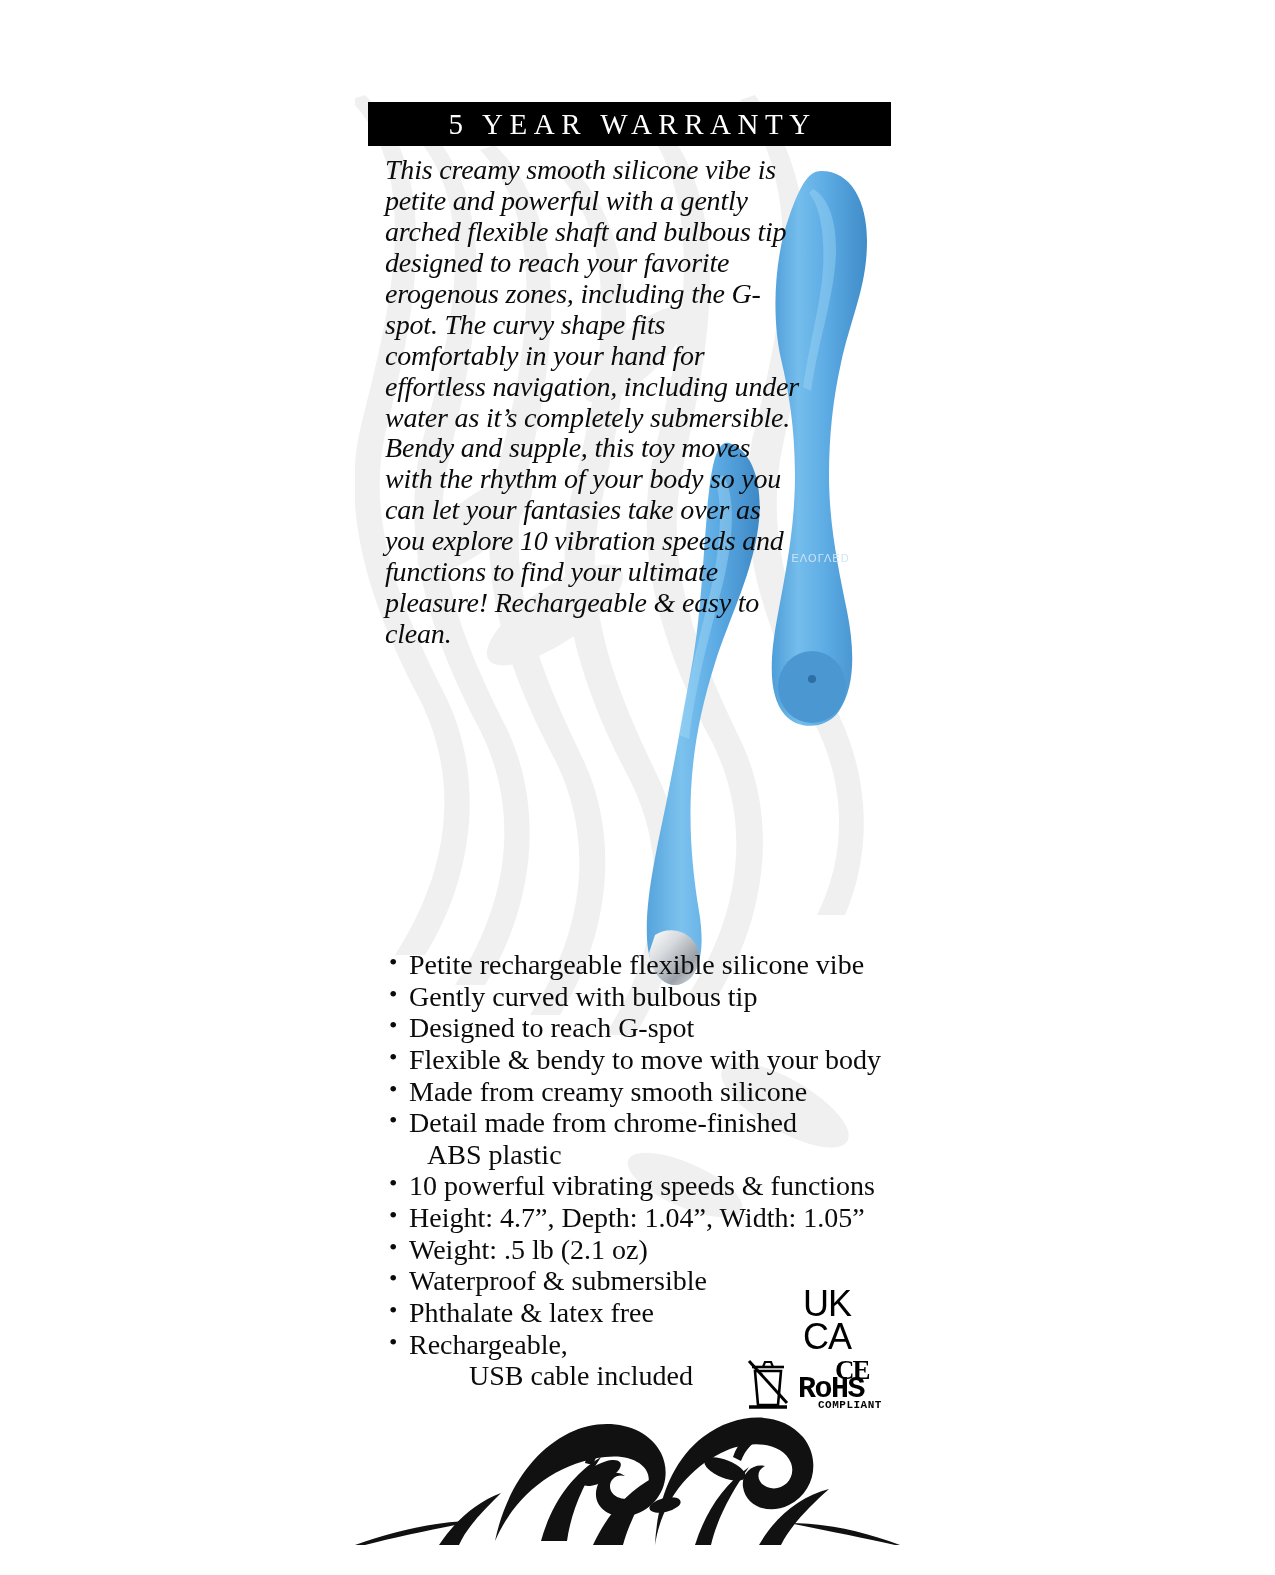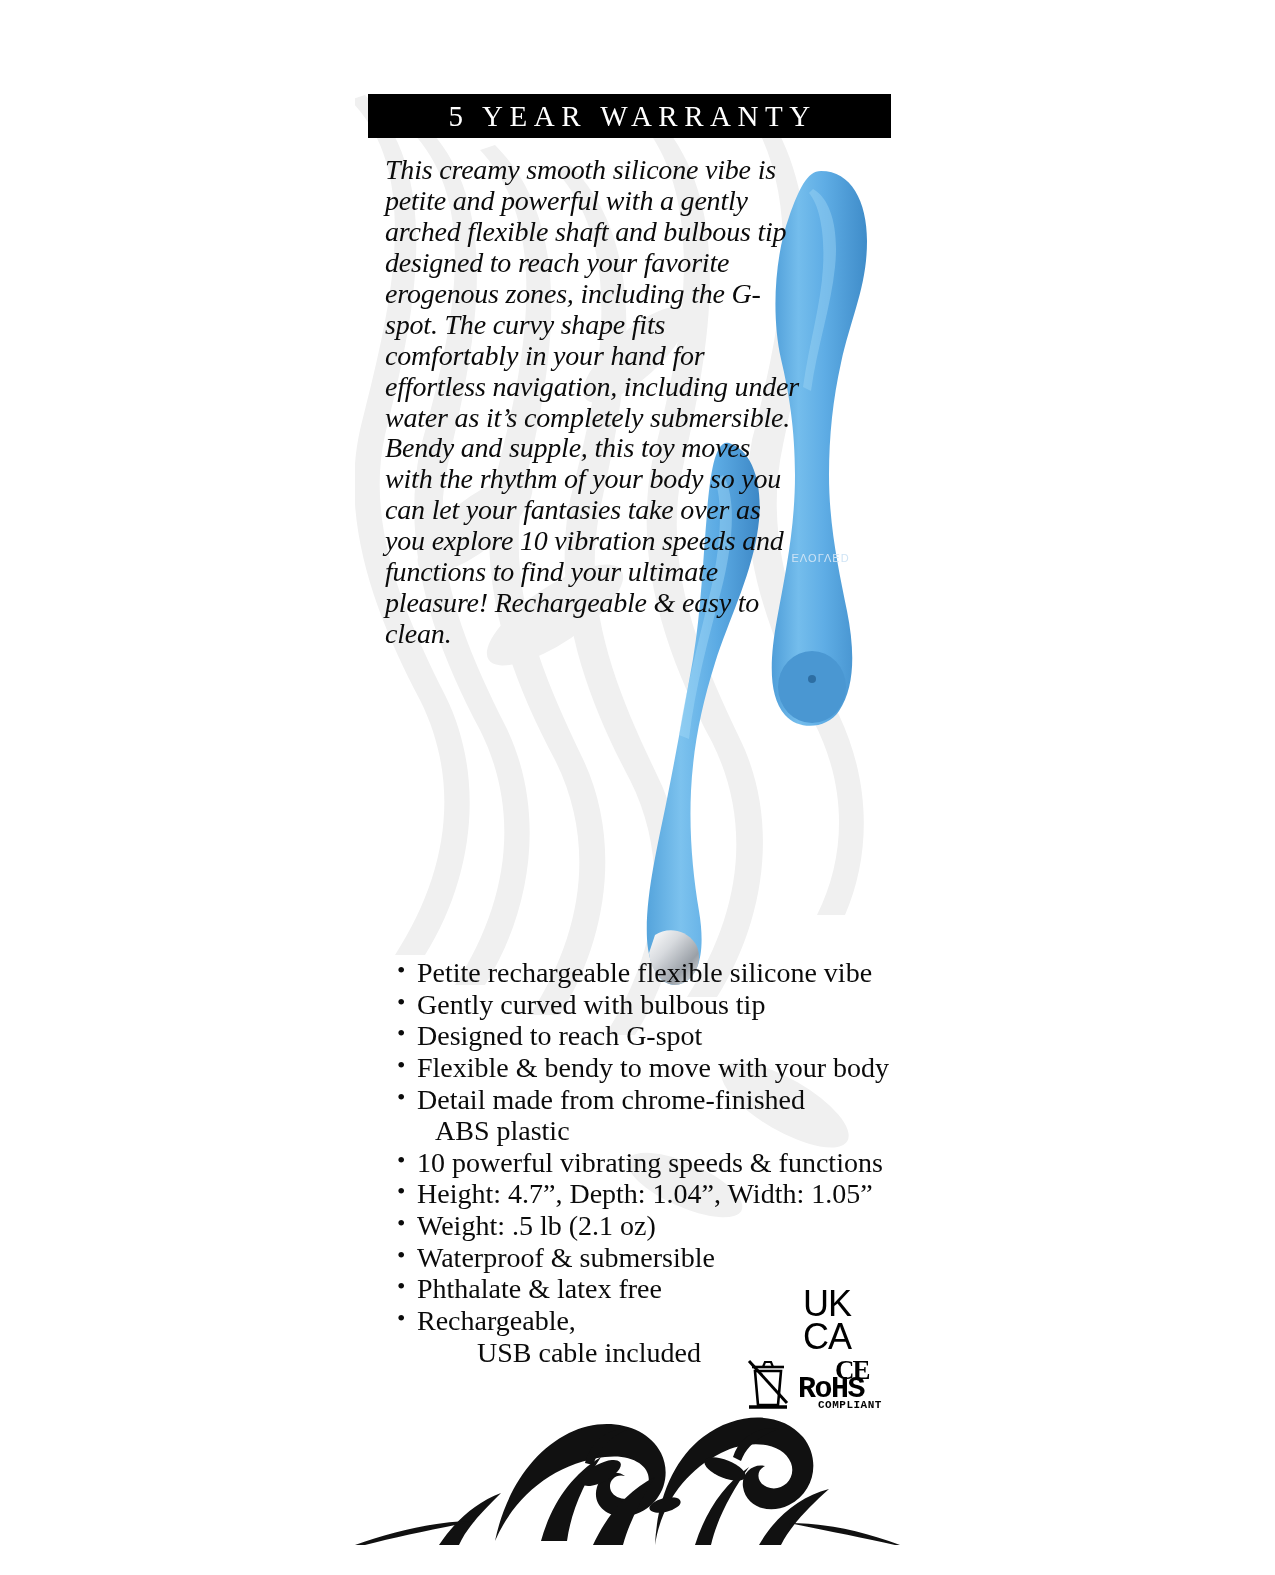--- a/index.html
+++ b/index.html
@@ -41,21 +41,21 @@
     width: 545px;
     height: 1490px;
     pointer-events: none;
     opacity: 1;
   }
 
   
   .warranty-bar {
     position: absolute;
     left: 13px;
-    top: 39px;
+    top: 47px;
     width: 523px;
     height: 44px;
     background: #000000;
     display: flex;
     align-items: center;
     justify-content: center;
   }
   .warranty-bar .label {
     color: #ffffff;
     font-family: "Liberation Serif", serif;
@@ -112,21 +112,21 @@
   
   .features {
     position: absolute;
     left: 30px;
     top: 890px;
     width: 500px;
     font-size: 28px;
     line-height: 1.13;
     color: #0b0b0b;
     list-style: none;
-    margin: 12px;
+    margin: 4px;
     padding: 0;
   }
   .features li {
     position: relative;
     padding-left: 20px;
     white-space: pre-line;
   }
   .features li:before {
     content: "\2022";
     position: absolute;
@@ -277,20 +277,21 @@
                C 73 40, 78 4, 92 8 Z" fill="url(#blueGradB)"></path>
       <path d="M86 40 C 100 62, 96 110, 84 156 C 72 202, 58 252, 52 304 L 42 300 C 50 248, 64 198, 74 154 C 84 110, 86 66, 78 46 Z" fill="#a8dbf8" opacity="0.42"></path>
       <path d="M18 500 C 30 492, 48 494, 58 508 C 66 520, 62 540, 46 548 C 30 556, 14 538, 12 518 Z" fill="url(#chromeGrad)"></path>
     </svg>
 
     <ul class="features">
       <li>Petite rechargeable flexible silicone vibe</li>
       <li>Gently curved with bulbous tip</li>
       <li>Designed to reach G-spot</li>
       <li>Flexible &amp; bendy to move with your body</li>
+      <li>Made from creamy smooth silicone</li>
       <li>Detail made from chrome-finished</li>
       <li class="indent-cont">ABS plastic</li>
       <li>10 powerful vibrating speeds &amp; functions</li>
       <li>Height: 4.7”, Depth: 1.04”, Width: 1.05”</li>
       <li>Weight: .5 lb (2.1 oz)</li>
       <li>Waterproof &amp; submersible</li>
       <li>Phthalate &amp; latex free</li>
       <li>Rechargeable,</li>
       <li class="indent-cont" style="padding-left:80px">USB cable included</li>
     </ul>

